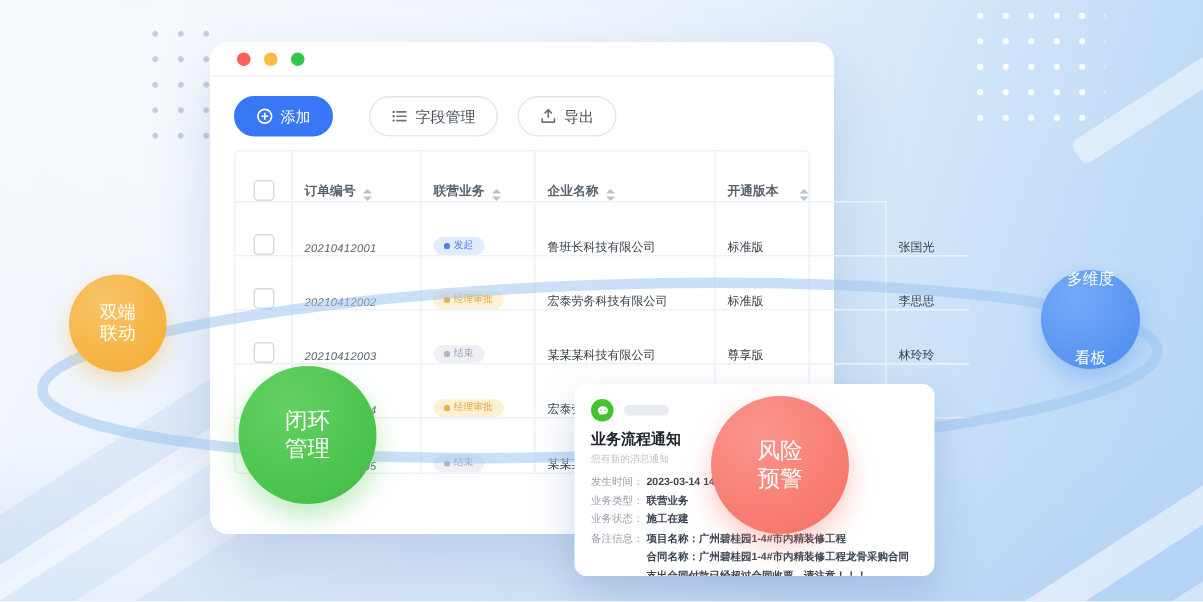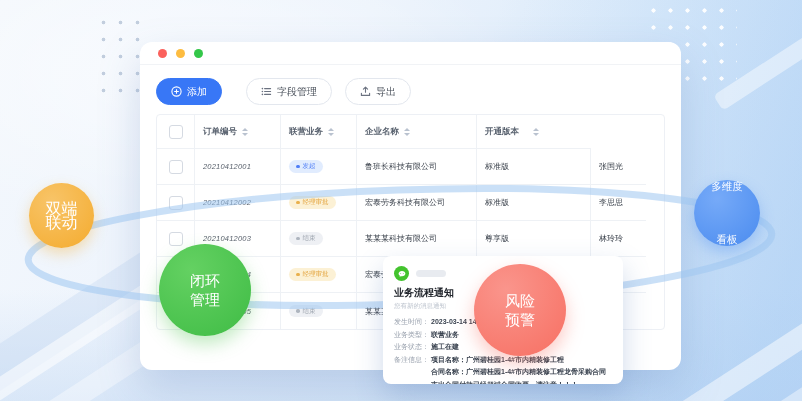--- a/index.html
+++ b/index.html
@@ -35,21 +35,21 @@
   .stripe{position:absolute;z-index:1;border-radius:5px;transform:rotate(-33deg);pointer-events:none;}
   .s0{left:-90px;top:318px;width:270px;height:40px;background:rgba(185,210,240,.30);}
   .s1{left:-70px;top:346px;width:240px;height:20px;background:rgba(255,255,255,.55);}
   .s2{left:-40px;top:380px;width:250px;height:22px;background:rgba(255,255,255,.38);}
   .s3{left:648px;top:338px;width:270px;height:22px;background:rgba(255,255,255,.5);}
   .s4{left:688px;top:376px;width:270px;height:24px;background:rgba(255,255,255,.42);}
   .s5{left:698px;top:26px;width:250px;height:18px;background:rgba(255,255,255,.45);}
 
   
   .window{
-    position:absolute;left:140px;top:42px;width:541px;height:328px;z-index:2;
+    position:absolute;left:140px;top:28px;width:416px;height:328px;z-index:2;
     background:#ffffff;border-radius:12px;
     box-shadow:0 18px 42px rgba(92,128,184,.26);
   }
   .titlebar{
     height:22px;display:flex;align-items:center;gap:9px;padding-left:18px;
     border-bottom:1px solid #f1f3f6;
   }
   .tdot{width:9px;height:9px;border-radius:50%;display:inline-block;}
   .tdot.red{background:#fb615c;}
   .tdot.yellow{background:#fdbc40;}
@@ -68,21 +68,21 @@
   }
   .btn-plain{margin-right:13px;}
 
   
   .table{
     margin:9px 16px 0 16px;border:1px solid #edf0f5;border-radius:4px;
     background:#fff;
   }
   .tr{display:grid;grid-template-columns:38px 86px 76px 120px 114px 55px;}
   .cell{
-    display:flex;align-items:center;box-sizing:border-box;
+    display:flex;align-items:flex-end;box-sizing:border-box;
     border-bottom:1px solid #eef1f5;border-right:1px solid #eef1f5;
     padding:0 8px;height:36px;overflow:hidden;white-space:nowrap;
   }
   .tr .cell:last-child{border-right:none;}
   .tr:last-child .cell{border-bottom:none;}
   .tr.head .cell{height:34px;color:#59626f;font-size:8.5px;font-weight:700;}
   .cell.c-check{justify-content:center;padding:0;}
   .checkbox{
     width:12px;height:12px;border:1px solid #d5dae2;border-radius:3px;background:#fff;
   }
@@ -109,21 +109,21 @@
   
   .orbit{position:absolute;left:0;top:0;z-index:4;pointer-events:none;}
 
   
   .bubble{
     position:absolute;border-radius:50%;display:flex;flex-direction:column;
     align-items:center;justify-content:center;color:#fff;text-align:center;z-index:5;
   }
   .bubble span{display:block;}
   .bubble-orange{
-    left:29px;top:183px;width:65px;height:65px;font-size:16px;line-height:13.5px;
+    left:46px;top:183px;width:65px;height:65px;font-size:12px;line-height:13.5px;
     background:radial-gradient(circle at 35% 28%,#f8c468,#f4ab2e);
     box-shadow:0 6px 14px rgba(244,171,46,.35);
   }
   .bubble-green{
     left:159px;top:244px;width:92px;height:92px;font-size:15px;line-height:19px;
     background:radial-gradient(circle at 35% 28%,#64d162,#3fbc45);
     box-shadow:0 8px 18px rgba(76,196,76,.35);
   }
   .bubble-red{
     left:474px;top:264px;width:92px;height:92px;font-size:15px;line-height:19px;z-index:7;

